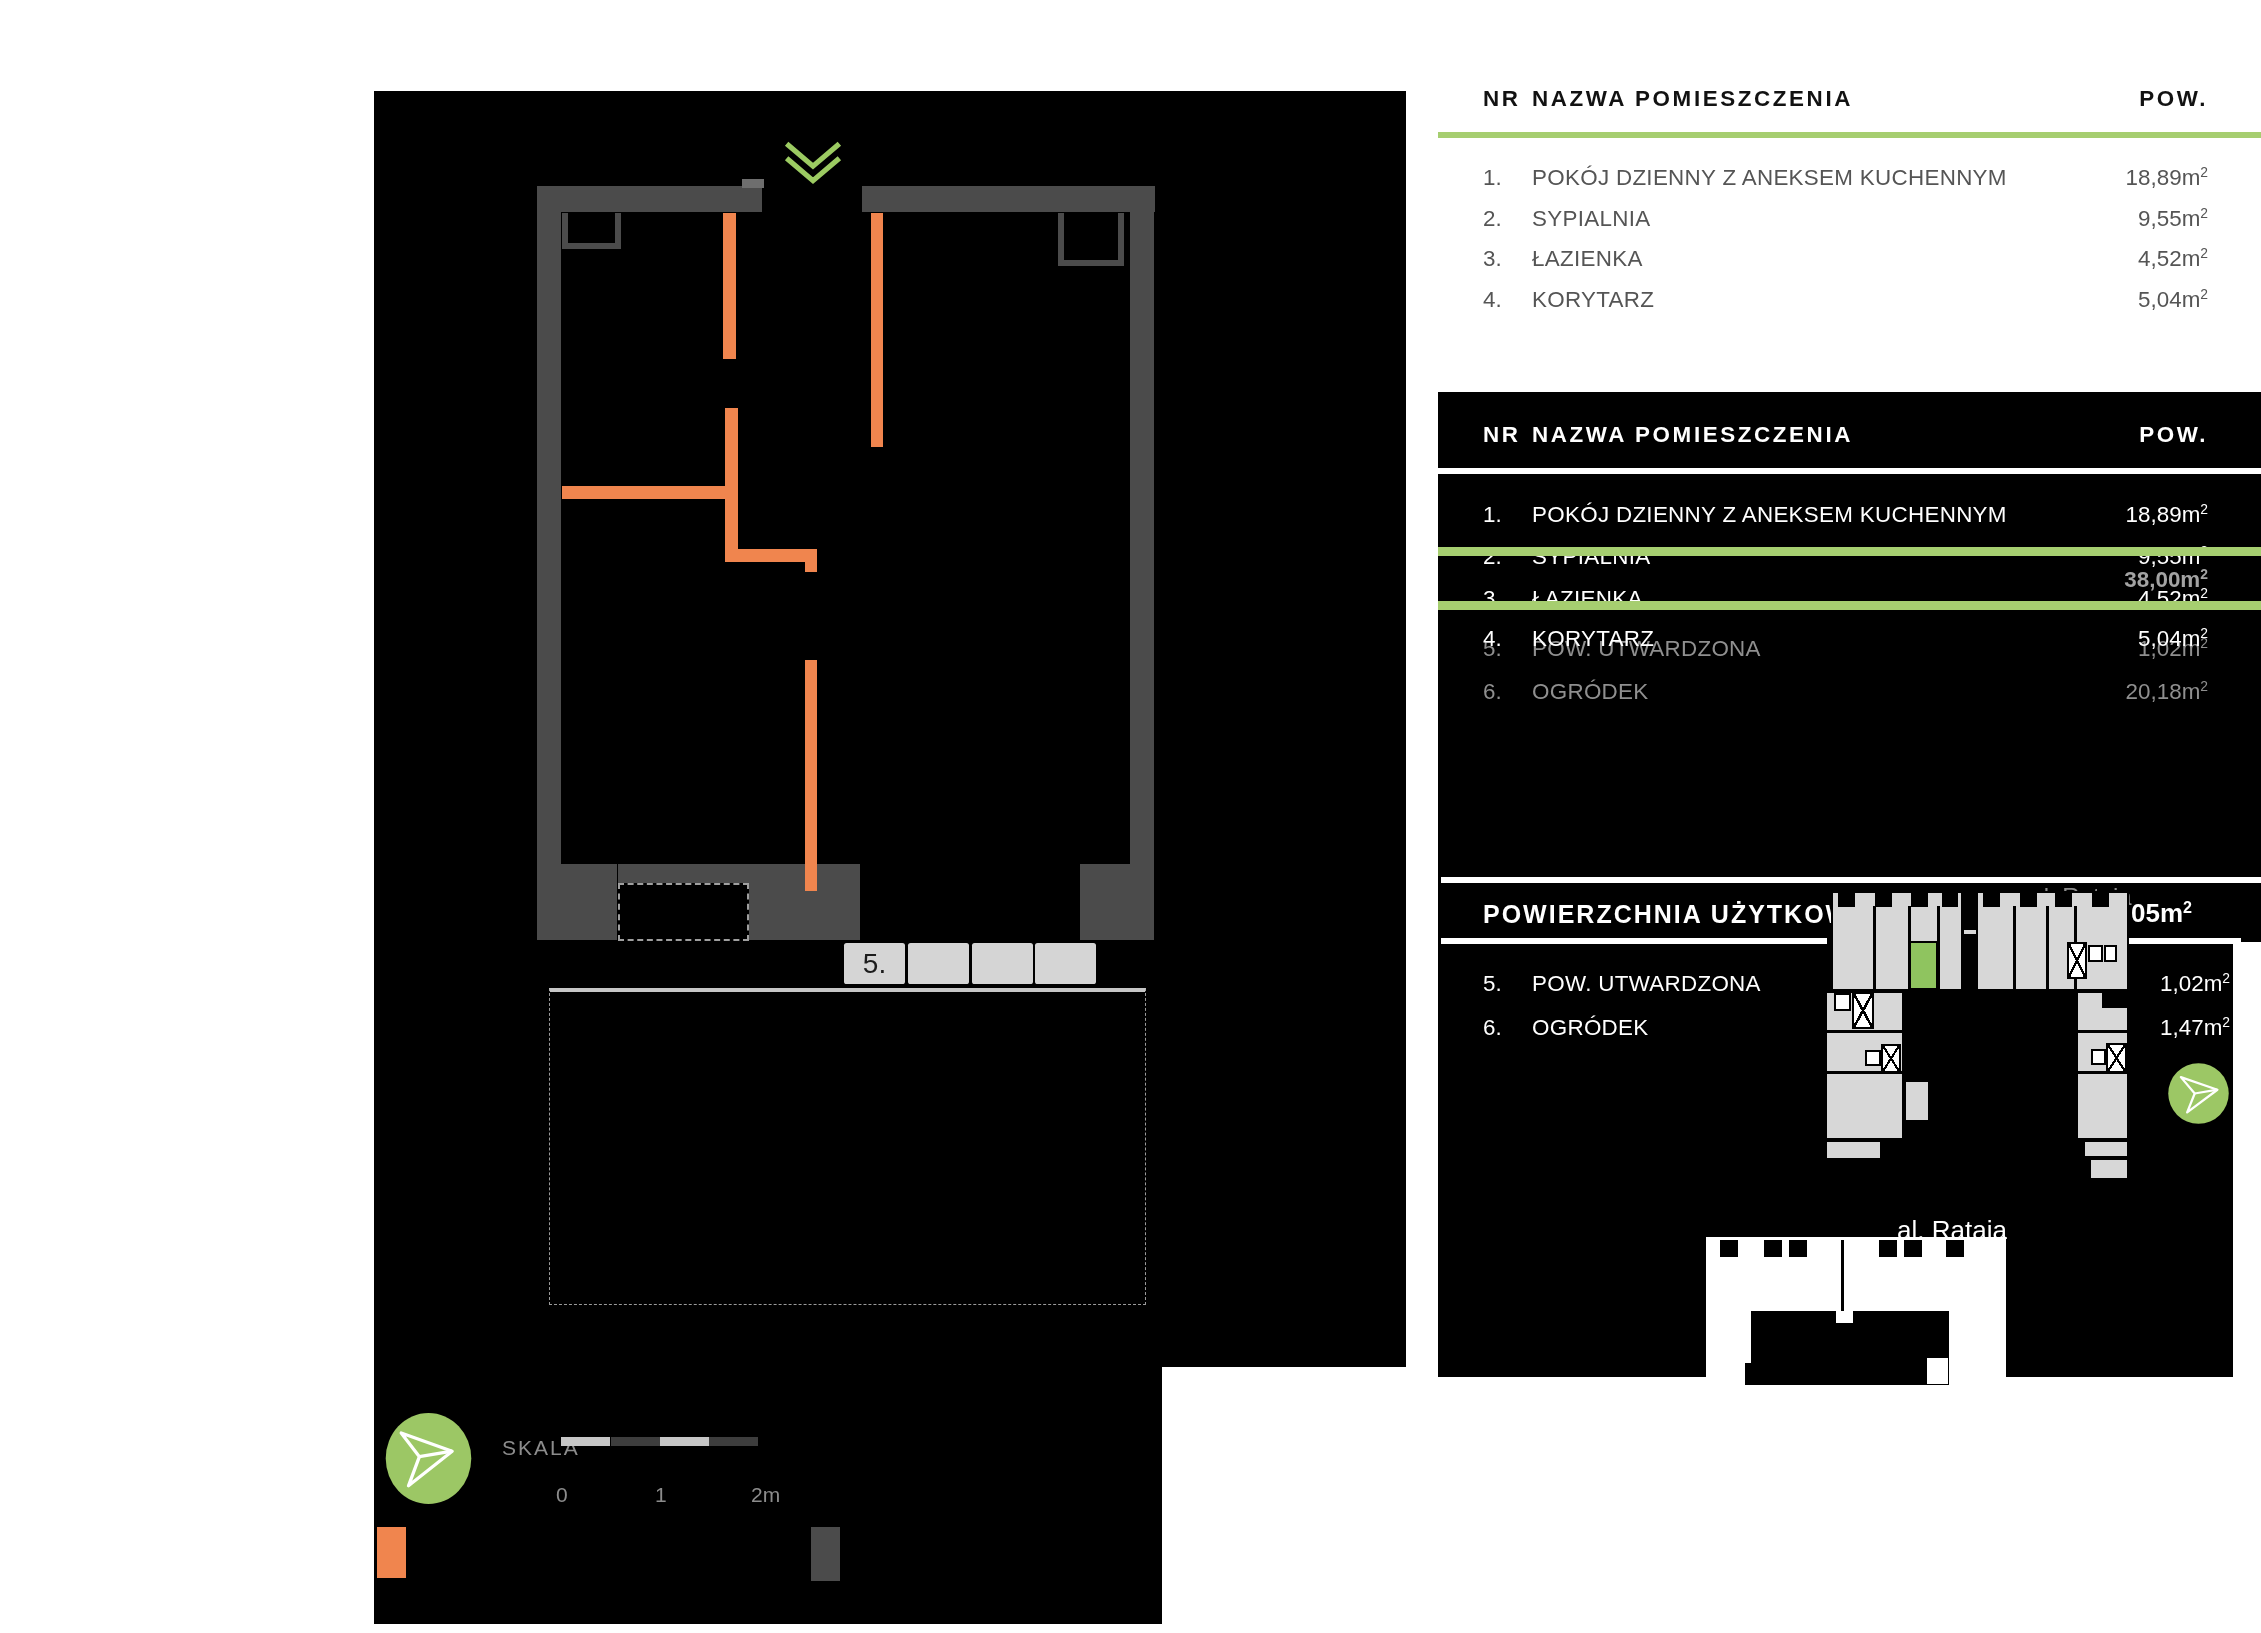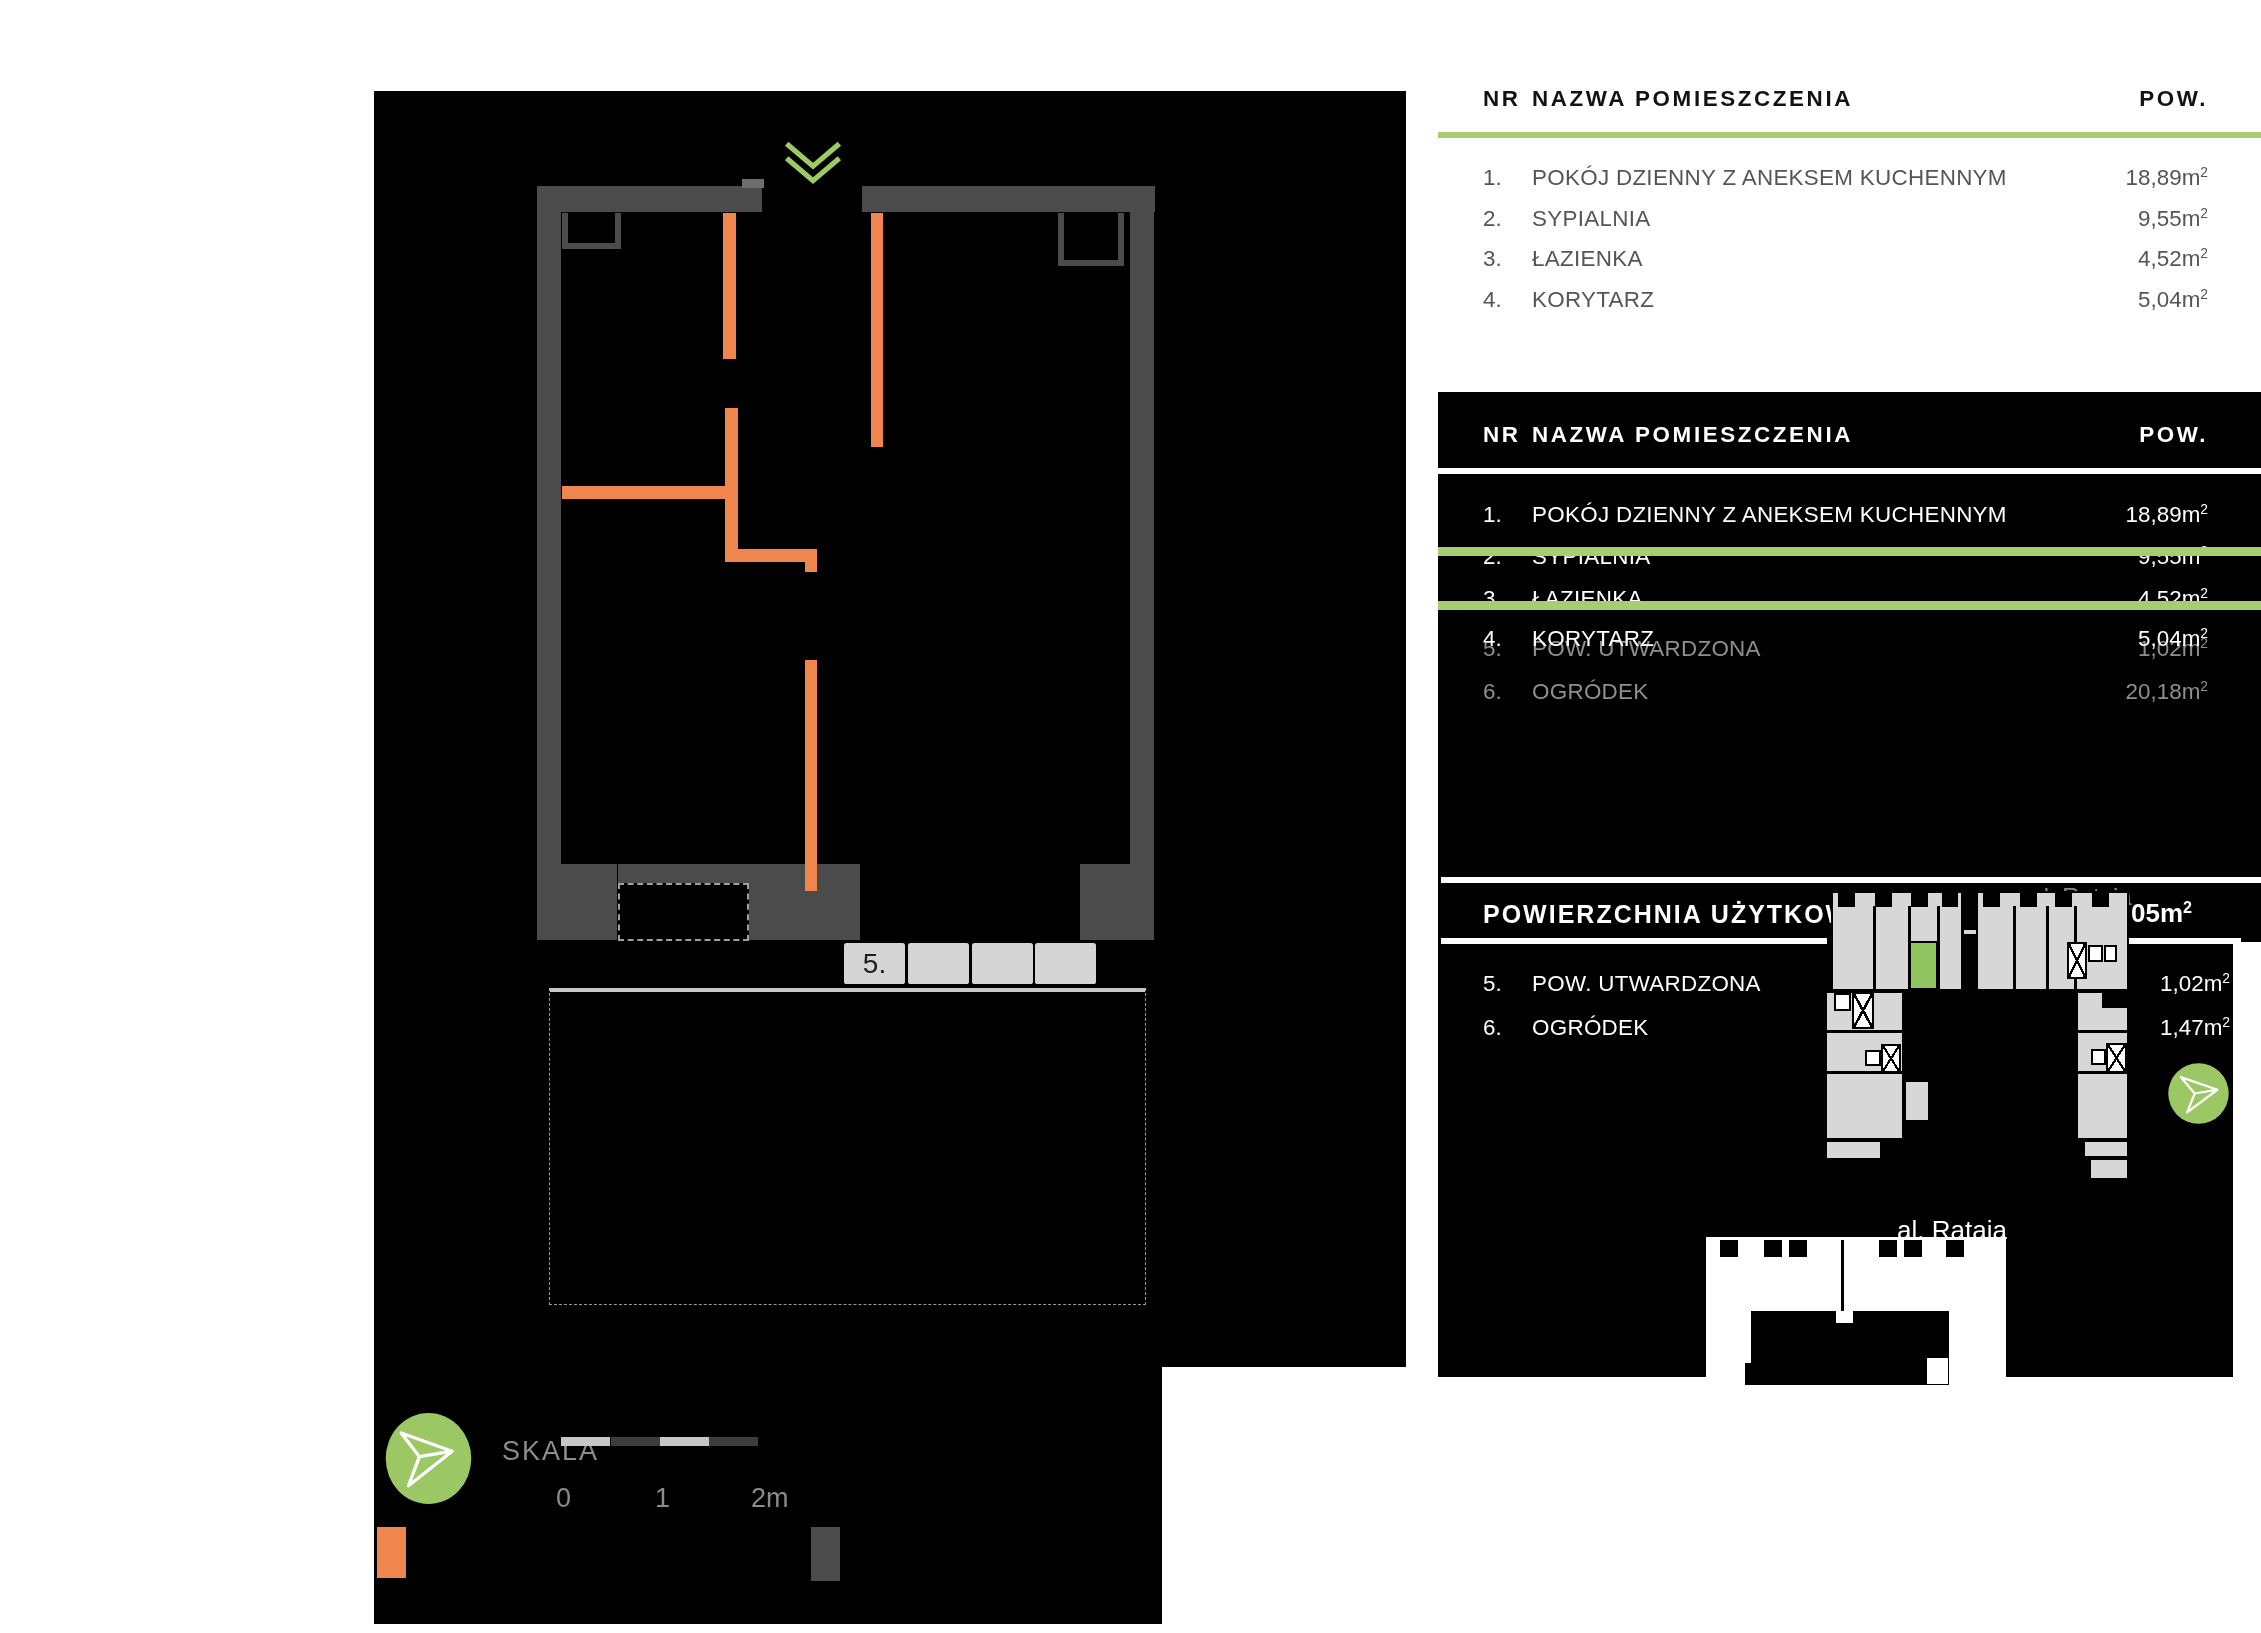--- a/index.html
+++ b/index.html
@@ -37,21 +37,21 @@
   .sdiv{position:absolute;background:#000;}
   .tooth{position:absolute;background:#000;}
   .xbox{position:absolute;background-image:
       linear-gradient(to top right, transparent 46%, #000 46%, #000 54%, transparent 54%),
       linear-gradient(to bottom right, transparent 46%, #000 46%, #000 54%, transparent 54%);
       background-color:#fff;border:2px solid #000;}
   .wbox{position:absolute;background:#fff;border:2px solid #000;}
   .greenunit{position:absolute;background:#8fc45f;border:2px solid #000;}
   
   .street{position:absolute;font-size:24px;text-align:center;white-space:nowrap;margin-top:36px;}
-  .scale-txt{position:absolute;font-size:27px;color:#8c8c8c;white-space:nowrap;}
+  .scale-txt{position:absolute;font-size:21px;color:#8c8c8c;white-space:nowrap;}
   .seg{position:absolute;height:9.2px;}
 </style>
 </head>
 <body>
 
 <div class="page">
 
   <div class="blk" style="left:374px;top:91px;width:1032px;height:1276px;"></div>
   <div class="blk" style="left:374px;top:1367px;width:788px;height:257px;"></div>
   <div class="blk" style="left:1438px;top:392px;width:823px;height:985px;"></div>
@@ -151,20 +151,25 @@
 
   <div class="trow grayrow" style="left:1483px;top:634px;width:725px;z-index:1;">
     <span class="tnr">5.</span>
     <span class="tname">POW. UTWARDZONA</span>
     <span class="tval"><span>1,02</span><span>m</span><span class="sup">2</span></span>
   </div>
   <div class="trow grayrow" style="left:1483px;top:677px;width:725px;z-index:1;">
     <span class="tnr">6.</span>
     <span class="tname">OGRÓDEK</span>
     <span class="tval"><span>20,18</span><span>m</span><span class="sup">2</span></span>
+  </div>
+  <div class="trow" style="left:1483px;top:565px;width:725px;z-index:1;color:#a3a3a3;font-weight:bold;">
+    <span class="tnr"></span>
+    <span class="tname"></span>
+    <span class="tval"><span>38,00</span><span>m</span><span class="sup">2</span></span>
   </div>
 
   <div class="trow white" style="left:1483px;top:500px;width:725px;z-index:2;color:#fff;">
     <span class="tnr">1.</span>
     <span class="tname">POKÓJ DZIENNY Z ANEKSEM KUCHENNYM</span>
     <span class="tval"><span>18,89</span><span>m</span><span class="sup">2</span></span>
   </div>
   <div class="trow white" style="left:1483px;top:542px;width:725px;z-index:2;color:#fff;">
     <span class="tnr">2.</span>
     <span class="tname">SYPIALNIA</span>

